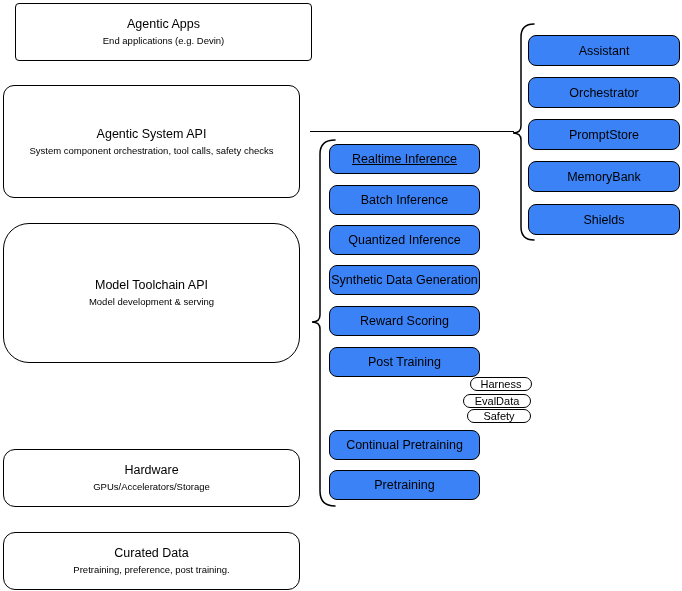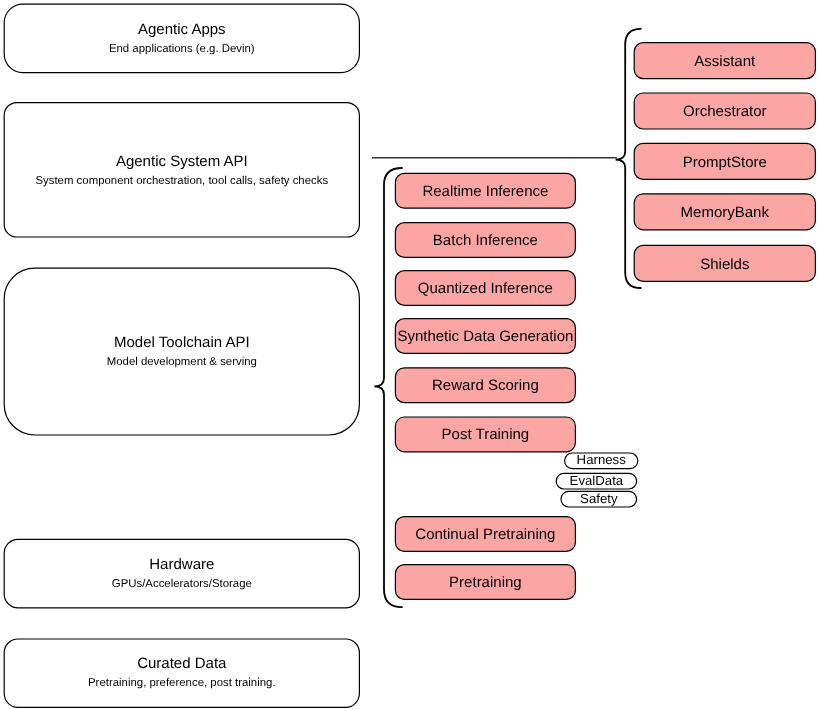--- a/index.html
+++ b/index.html
@@ -20,33 +20,33 @@
     left: 3px; width: 297px;
     box-sizing: border-box;
     border: 1.5px solid #000;
     background: #fff;
     display: flex; flex-direction: column;
     align-items: center; justify-content: center;
     text-align: center;
   }
   .lbox .t { font-size: 12.5px; line-height: 15px; }
   .lbox .s { font-size: 9.5px; line-height: 12px; margin-top: 3px; white-space: nowrap; }
-  .b0 { top: 3px;   height: 58px;  border-radius: 16px; }
+  .b0 { top: 3px;   height: 58px;  border-radius: 4px; margin-left: 12px; }
   .b1 { top: 85px;  height: 113px; border-radius: 11px; }
   .b2 { top: 223px; height: 140px; border-radius: 26px; }
   .b3 { top: 372px; height: 57px;  border-radius: 12px; }
   .b4 { top: 449px; height: 58px;  border-radius: 12px; }
   .b5 { top: 532px; height: 58px;  border-radius: 12px; }
   
   .nbox {
     position: absolute;
     box-sizing: border-box;
     border: 1.5px solid #000;
     border-radius: 8px;
-    background: #fca5a5;
+    background: #3b82f6;
     display: flex; align-items: center; justify-content: center;
     font-size: 12.5px;
     text-align: center;
     z-index: 1;
   }
   .mid   { left: 329px; width: 151px; height: 30px; }
   .rcol  { left: 528px; width: 152px; height: 31px; }
   
   .pill {
     position: absolute;
@@ -97,21 +97,21 @@
 
   <svg class="bracket" style="left:311px; top:139px;" width="26" height="368" viewBox="0 0 26 368">
     <path d="M 24 1 Q 9 1 9 15 L 9 176 Q 9 183 1 183 Q 9 183 9 190 L 9 352 Q 9 367 24 367" fill="none" stroke="#000" stroke-width="1.5" stroke-linecap="round"></path>
   </svg>
 
   <svg class="bracket" style="left:512px; top:23px;" width="24" height="218" viewBox="0 0 24 218">
     <path d="M 22 1 Q 9 1 9 14 L 9 103 Q 9 110 1 110 Q 9 110 9 117 L 9 204 Q 9 217 22 217" fill="none" stroke="#000" stroke-width="1.5" stroke-linecap="round"></path>
   </svg>
 
   <div class="group-layer" id="mid-col">
-      <div class="nbox mid" style="top: 144px;">Realtime Inference</div>
+      <div class="nbox mid" style="top: 144px; text-decoration: underline;">Realtime Inference</div>
       <div class="nbox mid" style="top: 185px;">Batch Inference</div>
       <div class="nbox mid" style="top: 225px;">Quantized Inference</div>
       <div class="nbox mid" style="top: 265px;">Synthetic Data Generation</div>
       <div class="nbox mid" style="top: 306px;">Reward Scoring</div>
       <div class="nbox mid" style="top: 347px;">Post Training</div>
       <div class="nbox mid" style="top: 470px;">Pretraining</div>
       <div class="nbox mid" style="top: 430px;">Continual Pretraining</div>
     </div>
   <div class="group-layer" id="right-col">
       <div class="nbox rcol" style="top: 35px;">Assistant</div>

